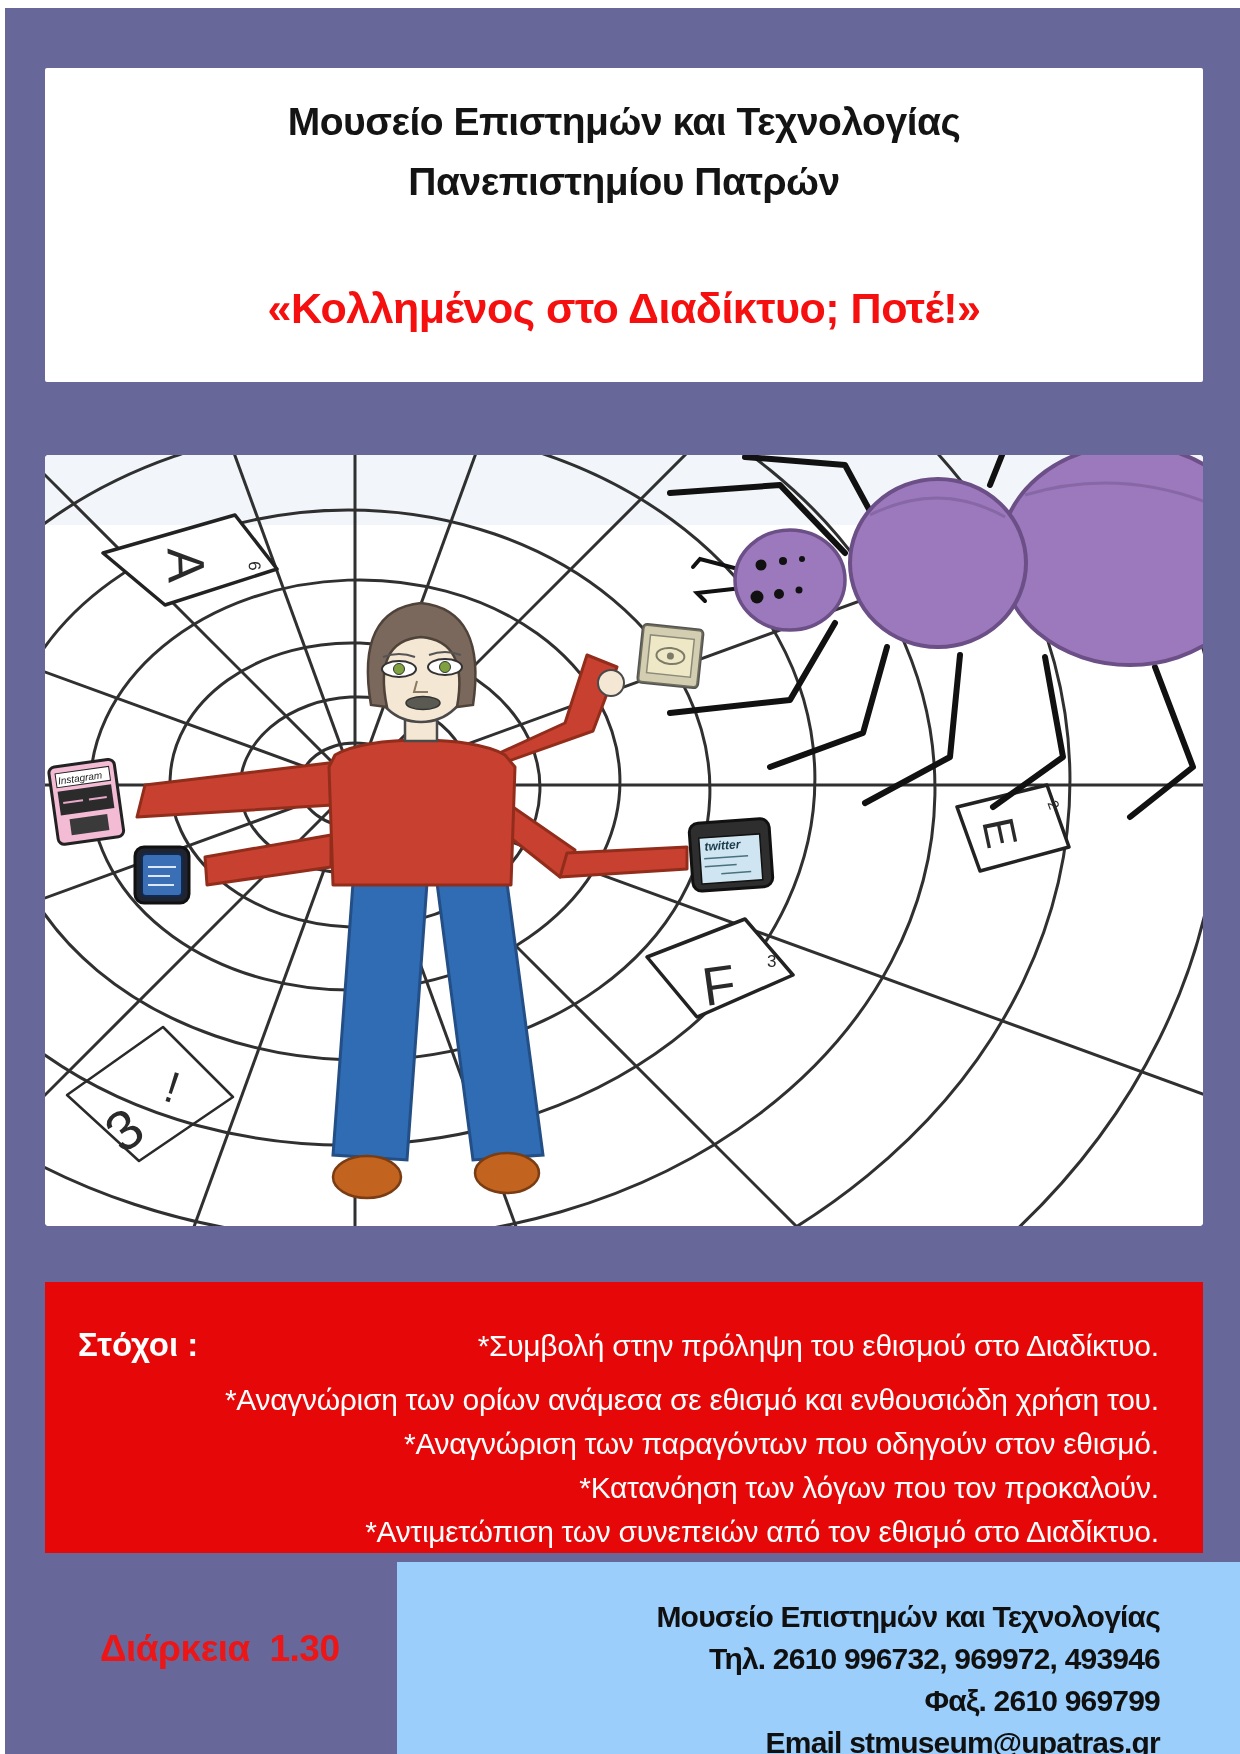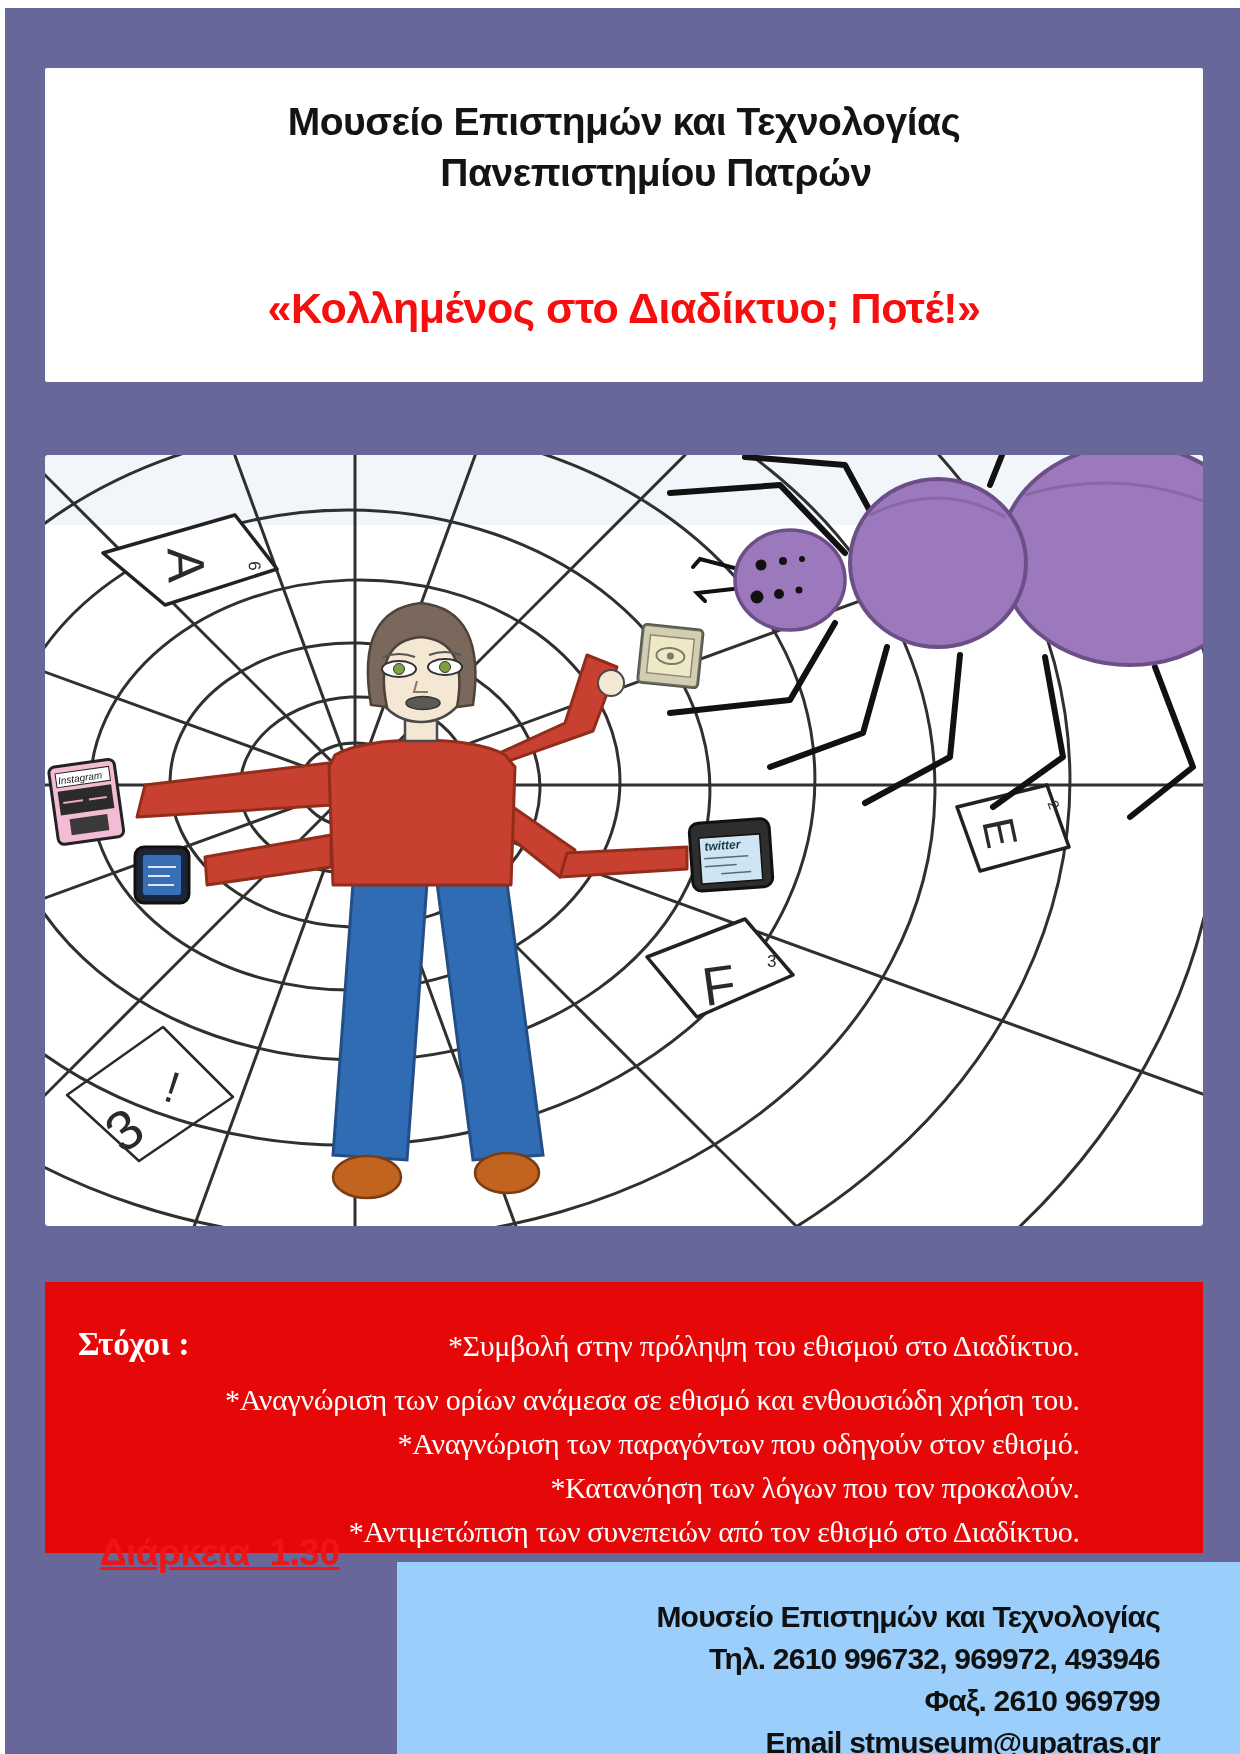--- a/index.html
+++ b/index.html
@@ -6,41 +6,41 @@
   .page{position:relative;width:1240px;height:1754px;background:#ffffff;overflow:hidden;
         font-family:"Liberation Sans",sans-serif;}
   .bg{position:absolute;left:5px;top:8px;right:0;bottom:0;background:#67679A;}
 
   
   .header-box{position:absolute;left:45px;top:68px;width:1158px;height:314px;background:#ffffff;
               border-radius:2px;text-align:center;}
   .title-line{position:absolute;left:0;width:100%;margin:0;color:#141414;font-weight:bold;
               font-size:39px;letter-spacing:-0.5px;}
   .title-1{top:32px;}
-  .title-2{top:83px;padding-left:32px;}
+  .title-2{top:92px;}
   .subtitle{position:absolute;left:0;top:160px;width:100%;margin:0;color:#1a1a1a;
             font-size:27px;font-weight:normal;letter-spacing:-0.3px;}
   .slogan{position:absolute;left:0;top:216px;width:100%;margin:0;color:#F50F0F;
           font-weight:bold;font-size:43px;letter-spacing:-0.5px;}
 
   
   .illustration{position:absolute;left:45px;top:455px;width:1158px;height:771px;margin:0;
                 background:#fff;border-radius:4px;overflow:hidden;}
   .illustration svg{display:block;width:100%;height:100%;}
 
   
-  .objectives-box{position:absolute;left:45px;top:1282px;width:1158px;height:271px;background:#E60808;font-family:Liberation Serif, serif;}
+  .objectives-box{position:absolute;left:45px;top:1282px;width:1158px;height:271px;background:#E60808;}
   .obj-label{position:absolute;left:33px;top:44px;color:#ffffff;font-weight:bold;font-size:33px;}
   .obj-list{position:absolute;left:180px;top:42px;margin:0;padding:0;list-style:none;text-align:right;}
   .obj-list li{color:#ffffff;font-size:30px;letter-spacing:-0.3px;line-height:44px;white-space:nowrap;}
   .obj-list li:first-child{margin-bottom:10px;}
 
   
-  .duration{position:absolute;left:100px;top:1532px;color:#ED1515;font-weight:bold;
-            font-size:37px;word-spacing:10px;letter-spacing:-0.5px;text-decoration:underline;}
+  .duration{position:absolute;left:100px;top:1628px;color:#ED1515;font-weight:bold;
+            font-size:37px;word-spacing:10px;letter-spacing:-0.5px;}
 
   
   .contact-box{position:absolute;left:397px;top:1562px;width:843px;height:192px;background:#9CCEFB;
                box-sizing:border-box;padding:34px 80px 0 0;text-align:right;}
   .contact-box div{color:#101010;font-weight:bold;font-size:30px;line-height:42px;
                    letter-spacing:-0.8px;white-space:nowrap;}
 </style>
 </head>
 <body>
 

